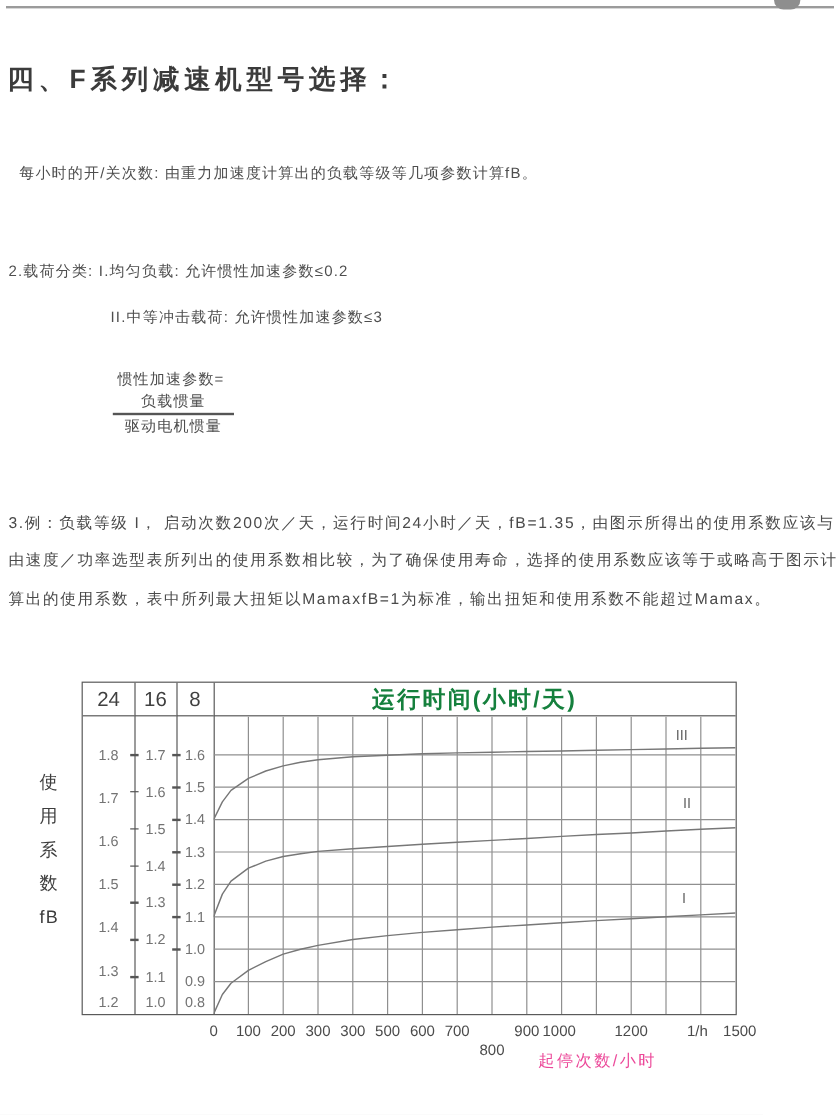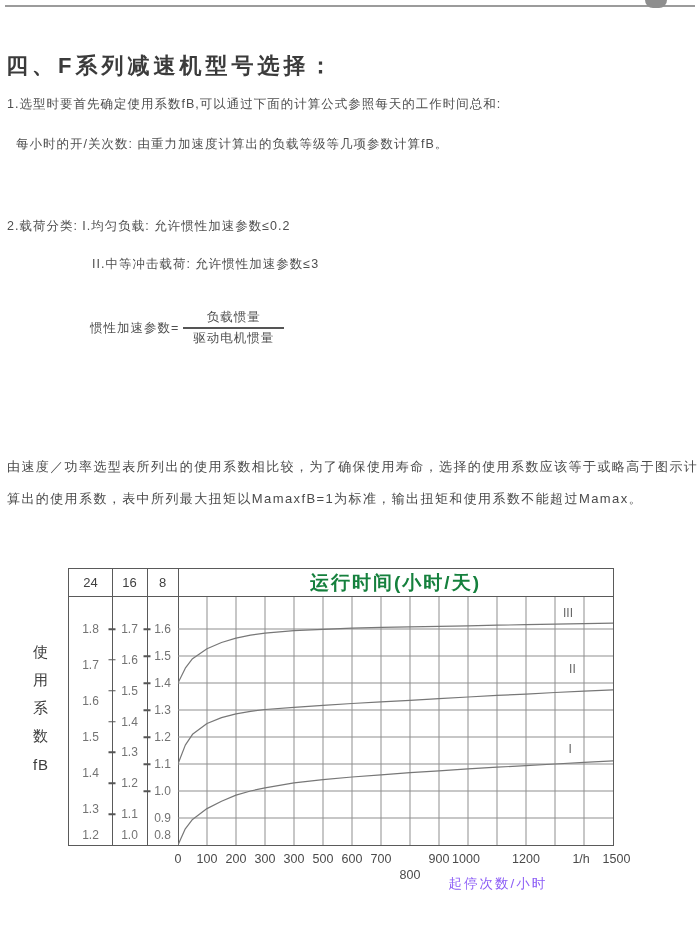--- a/index.html
+++ b/index.html
@@ -6,69 +6,69 @@
   .page{position:relative;width:700px;height:929px;background:#fff;overflow:hidden;
         font-family:"Liberation Sans","DejaVu Sans",sans-serif;color:#4e4e4e;}
   .abs{position:absolute;white-space:nowrap;}
   .top-line{position:absolute;left:5px;top:5px;width:690px;height:2px;background:#9b9b9b;}
   .blob{position:absolute;left:645px;top:0;width:22px;height:8px;background:#8e8e8e;
         border-radius:0 0 11px 11px;}
   .heading{left:6px;top:36px;font-size:22px;font-weight:bold;letter-spacing:4px;color:#3b3b3b;}
   .body-t{font-size:12.5px;letter-spacing:1px;color:#4e4e4e;}
   .ex-t{font-size:13px;letter-spacing:1.4px;color:#4a4a4a;}
   
-  .formula{left:90px;top:308px;display:flex;align-items:center;font-size:12.5px;letter-spacing:1px;}
+  .formula{left:90px;top:308px;display:flex;align-items:center;font-size:12.5px;letter-spacing:1px;flex-direction:column;}
   .frac{display:flex;flex-direction:column;align-items:center;margin-left:4px;}
   .frac .num,.frac .den{padding:1px 10px;}
   .frac .bar{align-self:stretch;height:2px;background:#555;}
   
   .chart{position:absolute;left:68px;top:568px;width:544px;height:276px;border:1px solid #5a5a5a;
          font-size:12px;color:#454545;}
   .chead{position:absolute;top:0;height:27px;border-bottom:1px solid #5a5a5a;
-         display:flex;align-items:center;justify-content:center;font-size:13px;color:#3f3f3f;}
+         display:flex;align-items:center;justify-content:center;font-size:17px;color:#3f3f3f;}
   .chead.c0{left:0;width:43px;}
   .chead.c1{left:43px;width:35px;}
   .chead.c2{left:78px;width:31px;}
   .chead.c3{left:109px;width:435px;font-size:19px;font-weight:bold;letter-spacing:2px;color:#15803d;}
   .vdiv{position:absolute;top:0;bottom:0;width:1px;background:#5a5a5a;}
   .scale-label{position:absolute;transform:translate(-50%,-50%);font-size:12px;color:#737373;}
   .tickmark{position:absolute;width:7px;height:1.5px;background:#555;transform:translate(-50%,-50%);}
   #plot{position:absolute;left:109px;top:28px;}
   .xlab{position:absolute;top:283px;transform:translateX(-50%);font-size:12.5px;color:#4a4a4a;white-space:nowrap;}
   .xcaption{position:absolute;left:429px;top:306px;transform:translateX(-50%);
-            font-size:13.5px;letter-spacing:2px;color:#8b5cf6;white-space:nowrap;}
+            font-size:13.5px;letter-spacing:2px;color:#ec4899;white-space:nowrap;}
   .ylabel{position:absolute;left:26px;top:638px;width:30px;display:flex;flex-direction:column;
           align-items:center;font-size:15px;color:#3d3d3d;}
   .ylabel span{height:28px;display:flex;align-items:center;letter-spacing:1px;}
 </style>
 </head>
 <body>
 
 <div class="page">
 
   <div class="top-line"></div>
   <div class="blob"></div>
 
   <h1 class="abs heading">四、F系列减速机型号选择：</h1>
 
-  <p class="abs body-t" style="left:7px;top:83px;">1.选型时要首先确定使用系数fB,可以通过下面的计算公式参照每天的工作时间总和:</p>
   <p class="abs body-t" style="left:16px;top:123px;">每小时的开/关次数: 由重力加速度计算出的负载等级等几项参数计算fB。</p>
 
   <p class="abs body-t" style="left:7px;top:205px;">2.载荷分类: I.均匀负载: 允许惯性加速参数≤0.2</p>
   <p class="abs body-t" style="left:92px;top:243px;">II.中等冲击载荷: 允许惯性加速参数≤3</p>
 
   <div class="abs formula">
     <span>惯性加速参数=</span>
     <span class="frac">
       <span class="num">负载惯量</span>
       <span class="bar"></span>
       <span class="den">驱动电机惯量</span>
     </span>
   </div>
 
+  <p class="abs ex-t" style="left:7px;top:414px;">3.例：负载等级 I， 启动次数200次／天，运行时间24小时／天，fB=1.35，由图示所得出的使用系数应该与</p>
   <p class="abs ex-t" style="left:7px;top:445px;">由速度／功率选型表所列出的使用系数相比较，为了确保使用寿命，选择的使用系数应该等于或略高于图示计</p>
   <p class="abs ex-t" style="left:7px;top:477px;">算出的使用系数，表中所列最大扭矩以MamaxfB=1为标准，输出扭矩和使用系数不能超过Mamax。</p>
 
   <div class="ylabel" id="ylabel">
       <span>使</span>
       <span>用</span>
       <span>系</span>
       <span>数</span>
       <span>fB</span>
     </div>

